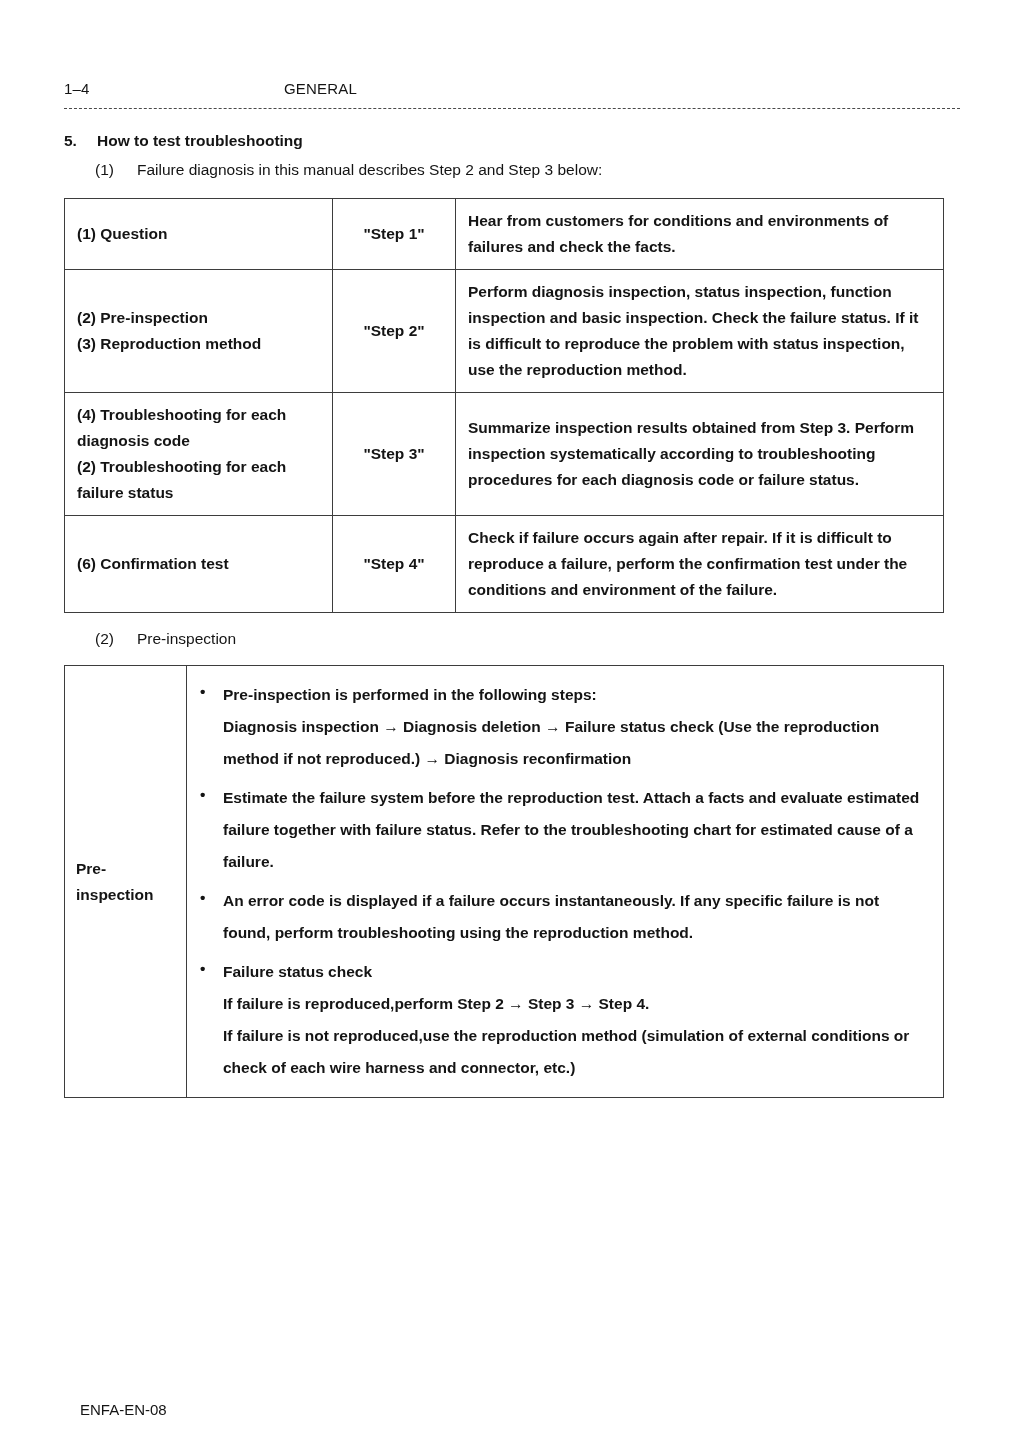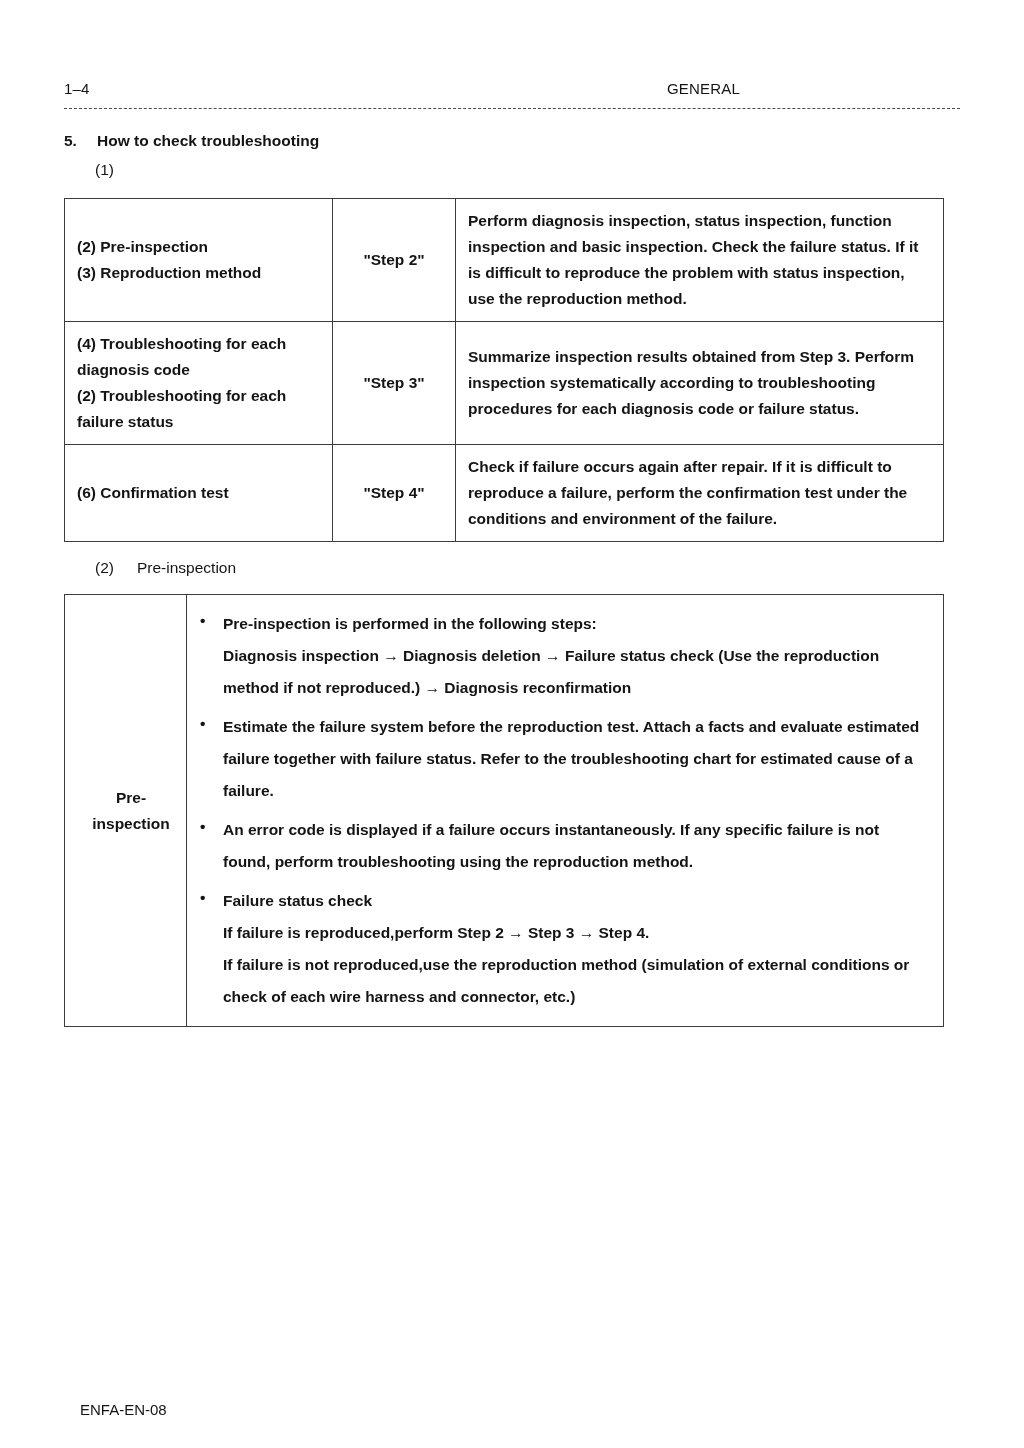--- a/index.html
+++ b/index.html
@@ -21,21 +21,21 @@
 
   
   .header {
     display: flex;
     align-items: baseline;
     font-size: 15px;
     letter-spacing: 0.2px;
     margin-top: 32px;
   }
   .header .pagenum { width: 220px; }
-  .header .htitle { flex: 1; text-align: right; }
+  .header .htitle { flex: 1; text-align: left; }
   .header .hspacer { width: 220px; }
   .hrule {
     margin-top: 11px;
     border-top: 1.5px dashed #4a4a4a;
     width: 100%;
   }
 
   
   .sec-heading {
     margin-top: 23px;
@@ -78,21 +78,21 @@
     width: 880px;
     margin-top: 17px;
   }
   .pre-table td {
     border: 1.5px solid #3d3d3d;
     font-weight: bold;
     font-size: 15.5px;
   }
   .pre-table .p1 {
     width: 122px;
-    text-align: center;
+    text-align: left;
     vertical-align: middle;
     white-space: pre-line;
     line-height: 26px;
     padding-left: 11px;
   }
   .pre-table .p2 {
     padding: 13px 13px 13px 13px;
     vertical-align: top;
   }
   .bullet {
@@ -118,29 +118,35 @@
 
   <div class="header">
     <span class="pagenum">1–4</span>
     <span class="htitle">GENERAL</span>
     <span class="hspacer"></span>
   </div>
   <div class="hrule"></div>
 
   <div class="sec-heading">
     <span class="sec-num">5.</span>
-    <span class="sec-title">How to check troubleshooting</span>
+    <span class="sec-title">How to test troubleshooting</span>
   </div>
 
   <div class="sub-item">
     <span class="sub-label">(1)</span>
+    <span class="sub-text">Failure diagnosis in this manual describes Step 2 and Step 3 below:</span>
   </div>
 
   <table class="steps-table">
     <tbody>
+      <tr>
+        <td class="c1">(1) Question</td>
+        <td class="c2">"Step 1"</td>
+        <td class="c3">Hear from customers for conditions and environments of failures and check the facts.</td>
+      </tr>
       <tr>
         <td class="c1">(2) Pre-inspection
 (3) Reproduction method</td>
         <td class="c2">"Step 2"</td>
         <td class="c3">Perform diagnosis inspection, status inspection, function inspection and basic inspection. Check the failure status. If it is difficult to reproduce the problem with status inspection, use the reproduction method.</td>
       </tr>
       <tr>
         <td class="c1">(4) Troubleshooting for each diagnosis code
 (2) Troubleshooting for each failure status</td>
         <td class="c2">"Step 3"</td>

